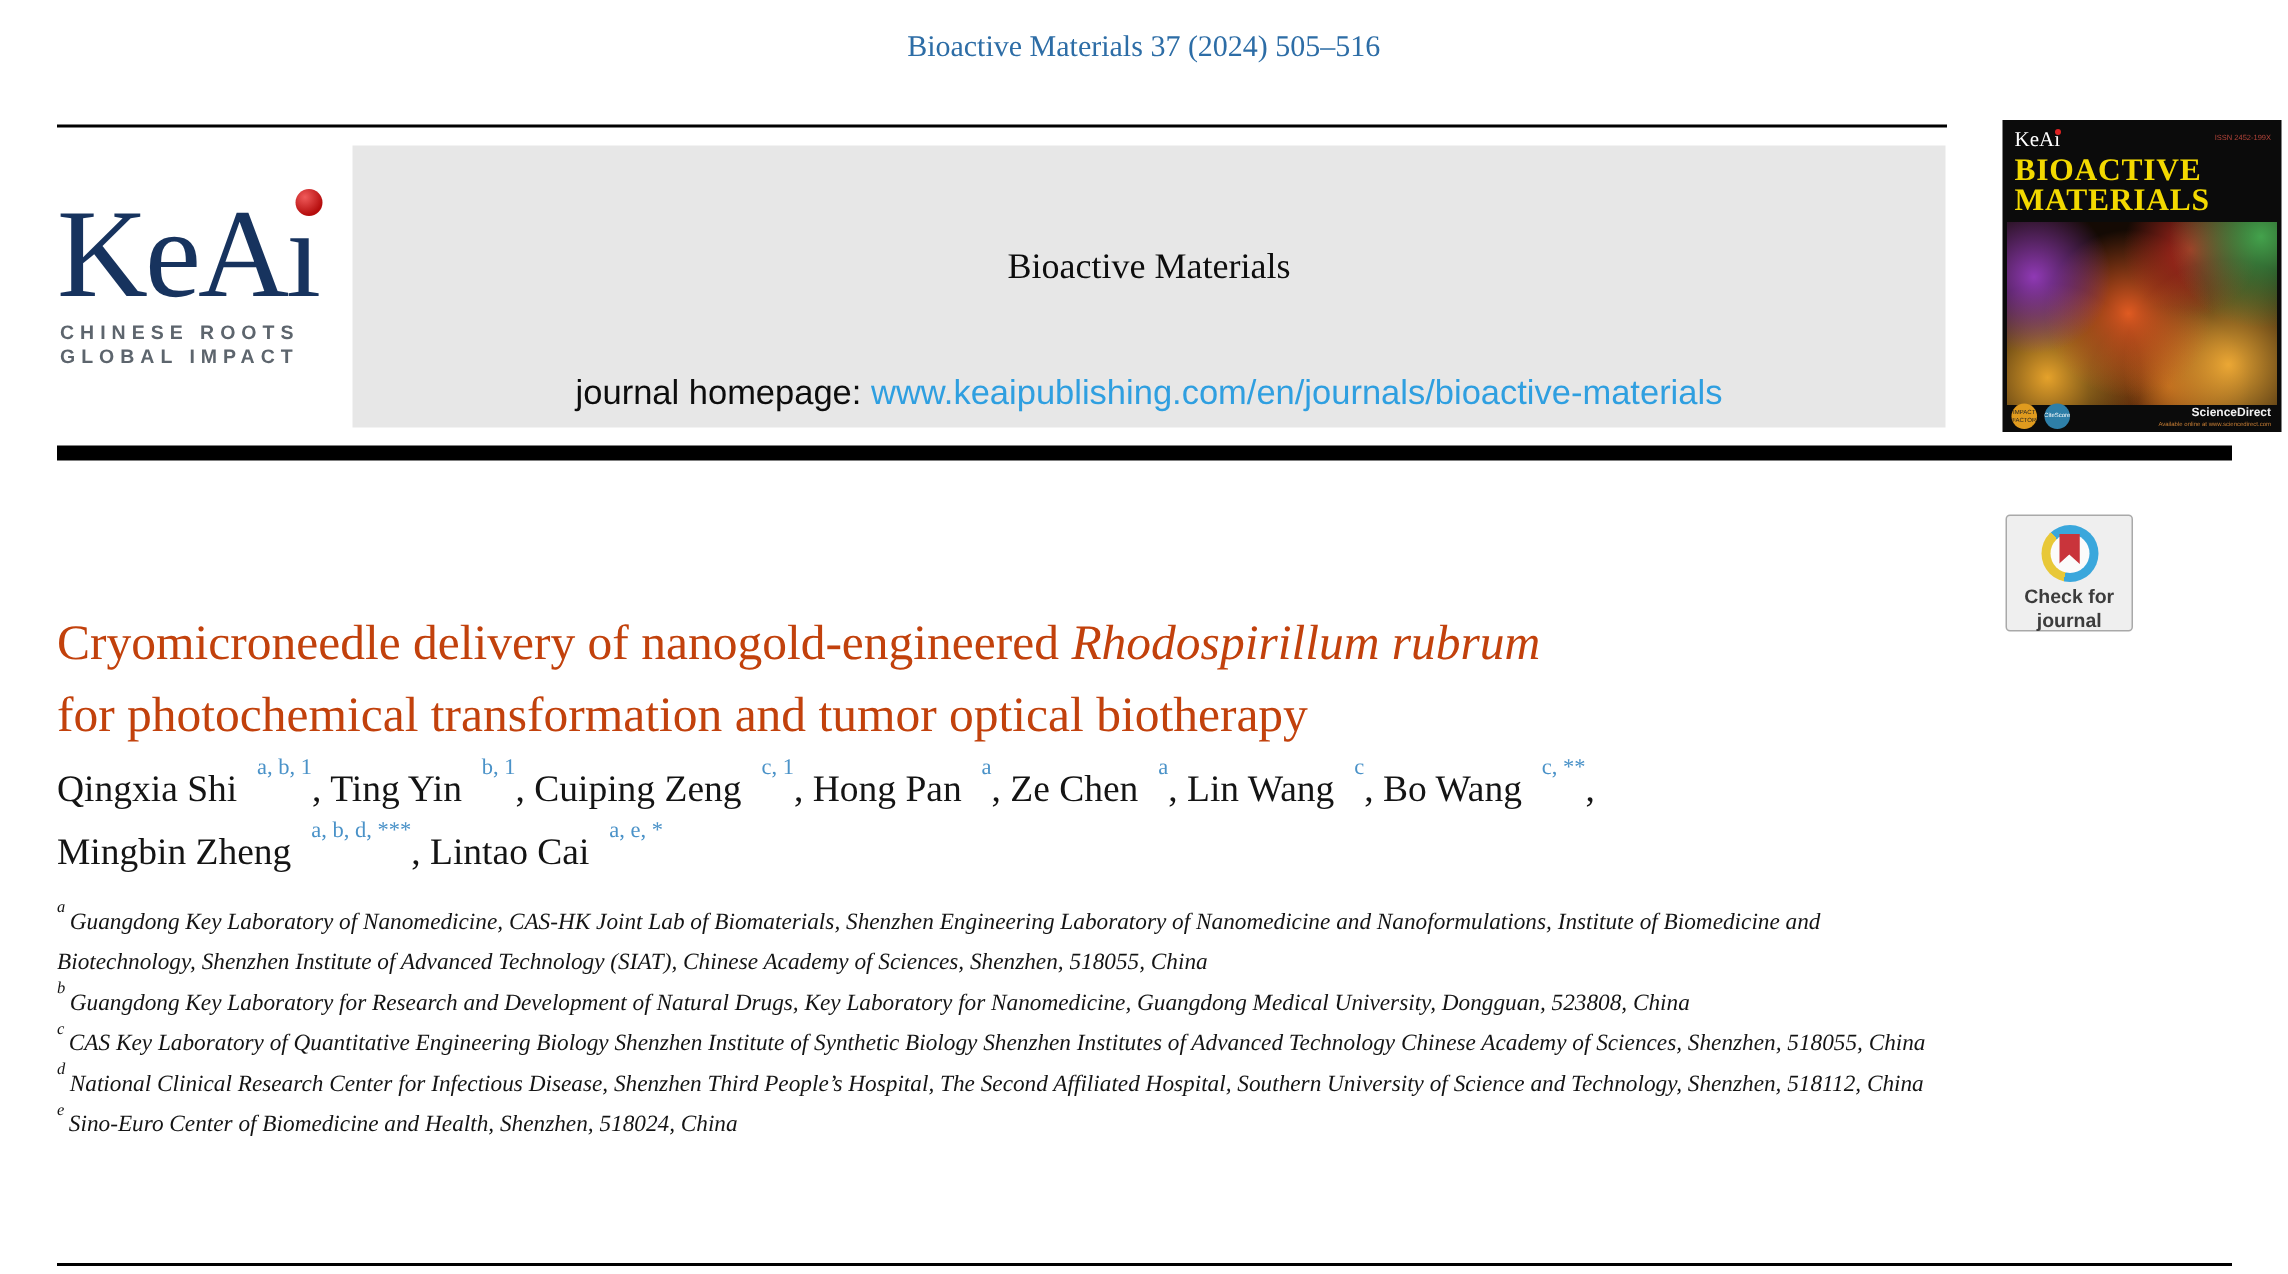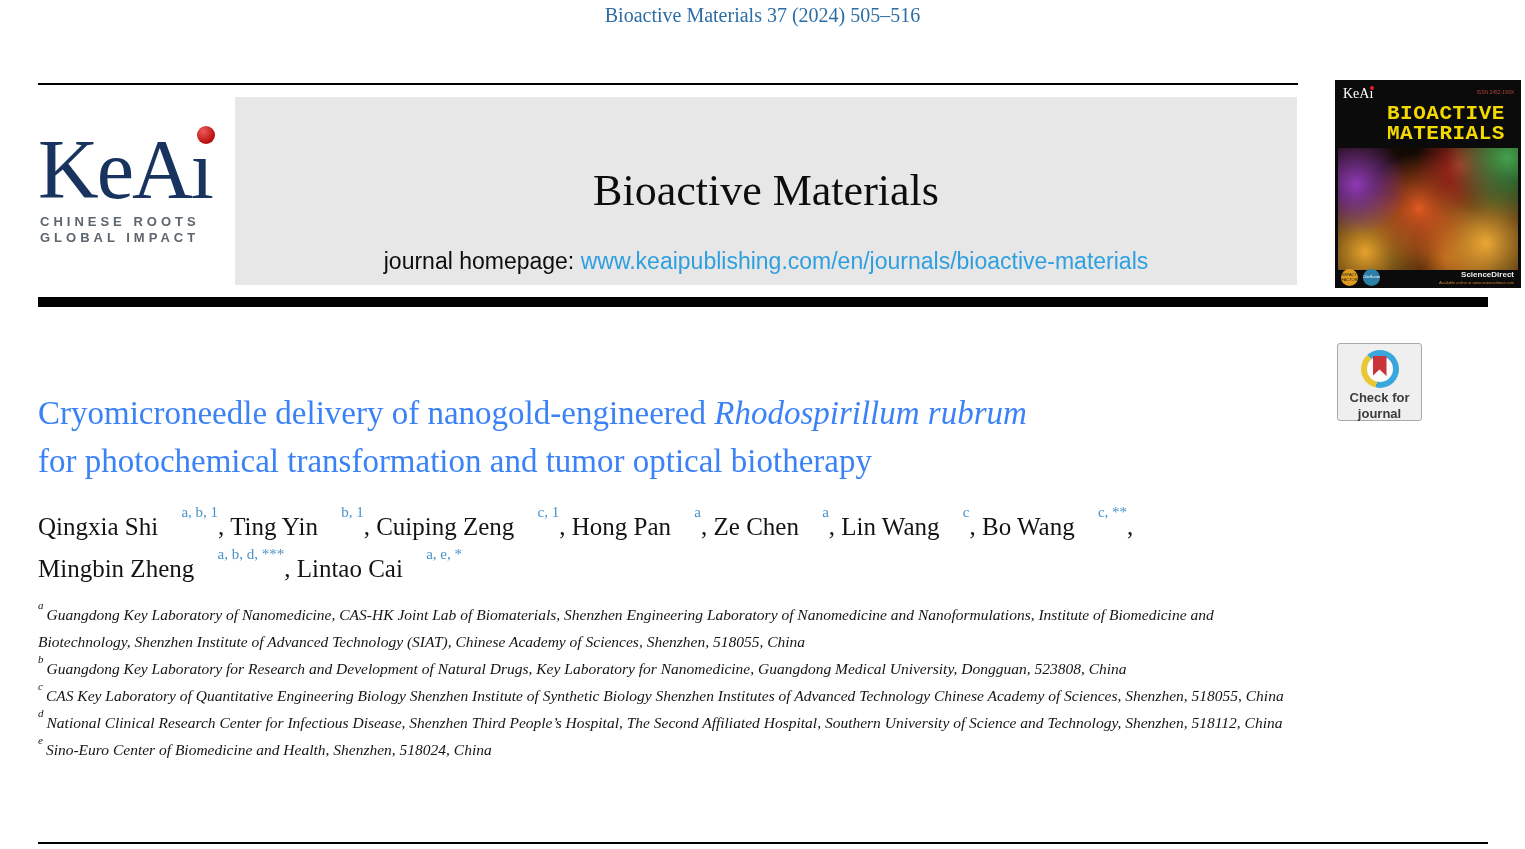--- a/index.html
+++ b/index.html
@@ -2,21 +2,21 @@
 <html><head>
 <meta charset="utf-8">
 <style>
   * { margin:0; padding:0; box-sizing:border-box; }
   html,body { background:#ffffff; }
   body { width:1525px; height:849px; overflow:hidden;
          font-family:"Liberation Serif","DejaVu Serif",serif; color:#111; }
   .page { position:relative; width:1525px; height:849px; background:#fff; }
 
   
-  .citation { position:absolute; top:4px; left:0; width:100%; text-align:center;
+  .citation { position:absolute; top:20px; left:0; width:100%; text-align:center;
               font-size:20px; color:#2d6da6; }
 
   
   .rule-top    { position:absolute; left:38px; top:83px;  width:1260px; height:2px;  background:#000; }
   .rule-thick  { position:absolute; left:38px; top:297px; width:1450px; height:10px; background:#000; }
   .rule-bottom { position:absolute; left:38px; top:842px; width:1450px; height:2px;  background:#000; }
 
   
   .keai-logo { position:absolute; left:38px; top:128px; width:180px; height:120px; }
   .keai-word { position:absolute; top:0; left:0; font-size:84px; line-height:1;
@@ -28,36 +28,36 @@
                   font-weight:bold; font-size:13px; letter-spacing:4px; color:#5d656d; white-space:nowrap; }
   .tagline-1 { top:86px; }
   .tagline-2 { top:102px; }
 
   
   .banner { position:absolute; left:235px; top:97px; width:1062px; height:188px; background:#e7e7e7; }
   .contents-line { position:absolute; top:8px; left:0; width:100%; text-align:center;
                    font-size:20px; color:#1a1a1a; }
   .sd-link { color:#4ba3d9; text-decoration:none; cursor:pointer; }
   .journal-title { position:absolute; top:68px; left:0; width:100%; text-align:center;
-                   font-size:44px; color:#0d0d0d; }
+                   font-size:24px; color:#0d0d0d; }
   .homepage-line { position:absolute; bottom:10px; left:0; width:100%; text-align:center;
                    font-family:"Liberation Sans","DejaVu Sans",sans-serif; font-size:23px; color:#0d0d0d; }
   .homepage-url { color:#2f9fe0; text-decoration:none; cursor:pointer; }
 
   
   .cover { position:absolute; left:1335px; top:80px; width:186px; height:208px; background:#0b0b0b;
            cursor:pointer; }
   .cover-brand { position:absolute; top:6px; left:8px; color:#fff; font-size:14px; }
   .cover-brand-dot { position:absolute; top:0px; left:1px; width:4px; height:4px; border-radius:50%;
                      background:#d22; }
   .cover-issn { position:absolute; top:9px; right:7px; color:#b3443a; font-size:5px;
                 font-family:"Liberation Sans","DejaVu Sans",sans-serif; }
   .cover-title { position:absolute; top:24px; left:8px; color:#f3d900;
-                 font-family:Liberation Mono, monospace; font-weight:bold;
-                 font-size:21px; line-height:0.95; letter-spacing:0.5px;margin-left:44px; }
+                 font-family:Liberation Serif, serif; font-weight:bold;
+                 font-size:21px; line-height:0.95; letter-spacing:0.5px; }
   .cover-art { position:absolute; left:3px; right:3px; top:68px; height:122px;
                background:
                  radial-gradient(circle at 10% 30%, rgba(150,60,190,0.95), rgba(150,60,190,0) 28%),
                  radial-gradient(circle at 94% 8%,  rgba(70,170,80,0.95),  rgba(70,170,80,0) 30%),
                  radial-gradient(circle at 68% 15%, rgba(205,45,35,0.85),  rgba(205,45,35,0) 28%),
                  radial-gradient(circle at 45% 50%, rgba(235,95,35,0.95),  rgba(235,95,35,0) 48%),
                  radial-gradient(circle at 15% 85%, rgba(240,170,45,0.95), rgba(240,170,45,0) 34%),
                  radial-gradient(circle at 82% 78%, rgba(245,175,55,0.95), rgba(245,175,55,0) 40%),
                  radial-gradient(circle at 60% 90%, rgba(200,90,20,0.8),   rgba(200,90,20,0) 35%),
                  #140a04; }
@@ -80,29 +80,29 @@
                 background:conic-gradient(from 318deg, #3aa7dc 0deg 235deg, #e8c838 235deg 360deg); }
   .check-ring::before { content:''; position:absolute; inset:6px; background:#fbfbfb; border-radius:50%; }
   .check-bookmark { position:absolute; left:50%; top:6px; transform:translateX(-50%);
                     width:14px; height:20px; background:#c9343b;
                     clip-path:polygon(0 0,100% 0,100% 100%,50% 68%,0 100%); }
   .check-text { margin-top:2px; text-align:center;
                 font-family:"Liberation Sans","DejaVu Sans",sans-serif;
                 font-size:13px; color:#3c3c3c; line-height:1.2; }
 
   
-  .article-title { position:absolute; left:38px; top:389px; width:1260px;
-                   font-size:33px; font-weight:normal; color:#3b82f6; line-height:48px; }
+  .article-title { position:absolute; left:38px; top:405px; width:1260px;
+                   font-size:33px; font-weight:normal; color:#c2410c; line-height:48px; }
   .title-italic { font-style:italic; }
 
   
   .authors { position:absolute; left:38px; top:506px; width:1275px;
              font-size:25px; color:#141414; line-height:42px; }
   .author-sup { font-size:15px; color:#4a92c8; position:relative; top:-0.55em;
-                line-height:0; margin-left:17px; }
+                line-height:0; margin-left:7px; }
 
   
   .affiliations { position:absolute; left:38px; top:601px; width:1268px;
                   font-size:15.5px; line-height:27px; color:#141414; }
   .affiliation { font-style:italic;font-family:Liberation Serif, serif; }
   .aff-marker { font-size:11px; line-height:0; position:relative; top:-0.45em; margin-right:3px; }
 </style>
 </head>
 <body>
 

